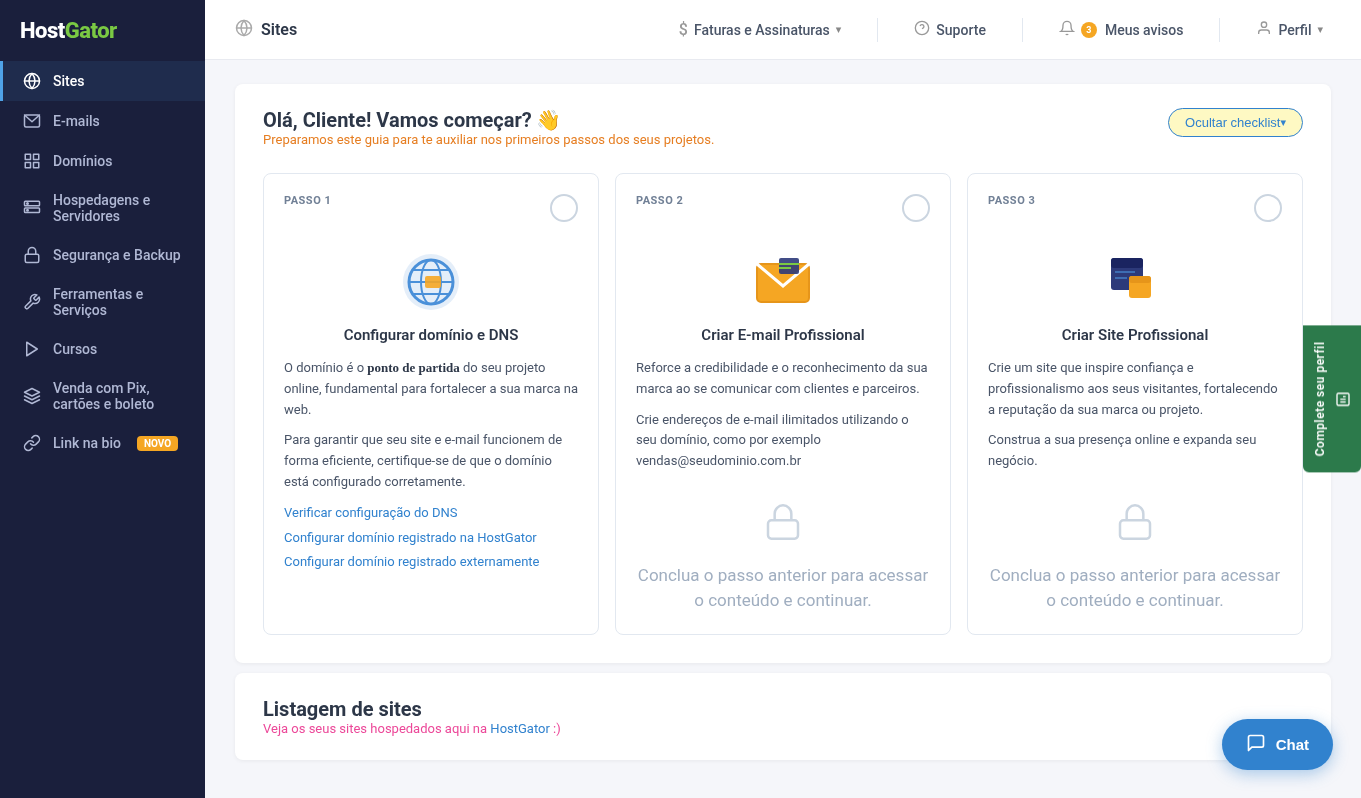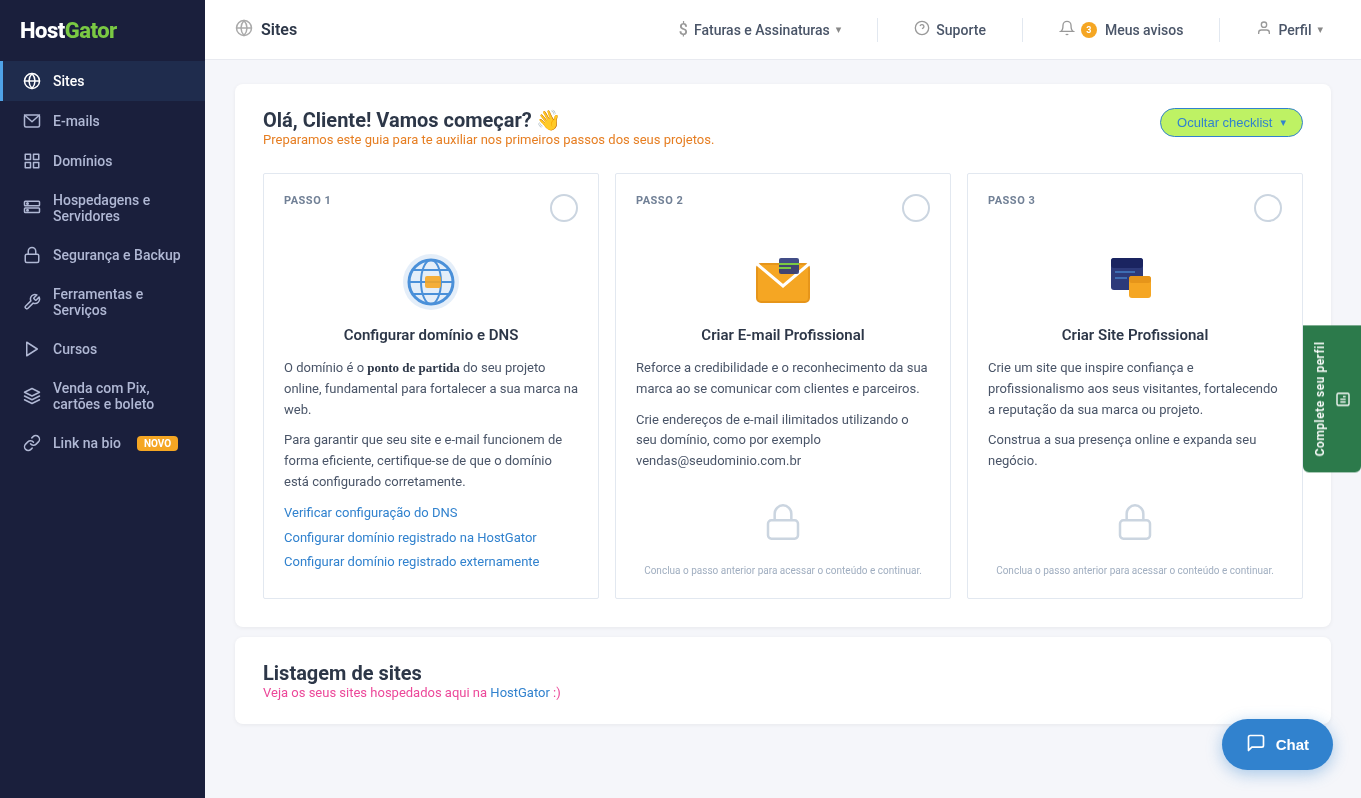--- a/index.html
+++ b/index.html
@@ -150,41 +150,40 @@
       color: #2d3748;
     }
     .welcome-subtitle {
       font-size: 13px;
       color: #e67e22;
       margin-bottom: 20px;
     }
     .ocultar-btn {
       display: flex;
       align-items: center;
-      gap: 8px;
       border: 1.5px solid #3182ce;
       color: #3182ce;
-      background: #bef264;
+      background: #fef9c3;
       border-radius: 20px;
       padding: 6px 16px;
       font-size: 13px;
       font-weight: 500;
       cursor: pointer;
     }
     .ocultar-btn .chevron { font-size: 11px; }
 
     
     .steps-grid {
       display: grid;
       grid-template-columns: 1fr 1fr 1fr;
       gap: 16px;
     }
     .step-card {
       border: 1.5px solid #e2e8f0;
-      border-radius: 2px;
+      border-radius: 8px;
       padding: 20px;
       background: #fff;
       display: flex;
       flex-direction: column;
       min-height: 420px;
       position: relative;
     }
     .step-header {
       display: flex;
       justify-content: space-between;
@@ -236,21 +235,21 @@
       justify-content: center;
       flex: 1;
       gap: 12px;
       margin-top: 20px;
     }
     .lock-icon {
       font-size: 36px;
       color: #cbd5e0;
     }
     .lock-text {
-      font-size: 10px;
+      font-size: 17px;
       color: #a0aec0;
       text-align: center;
       line-height: 1.5;
     }
 
     
     .listagem-section {
       background: #fff;
       border-radius: 8px;
       padding: 24px 28px;

